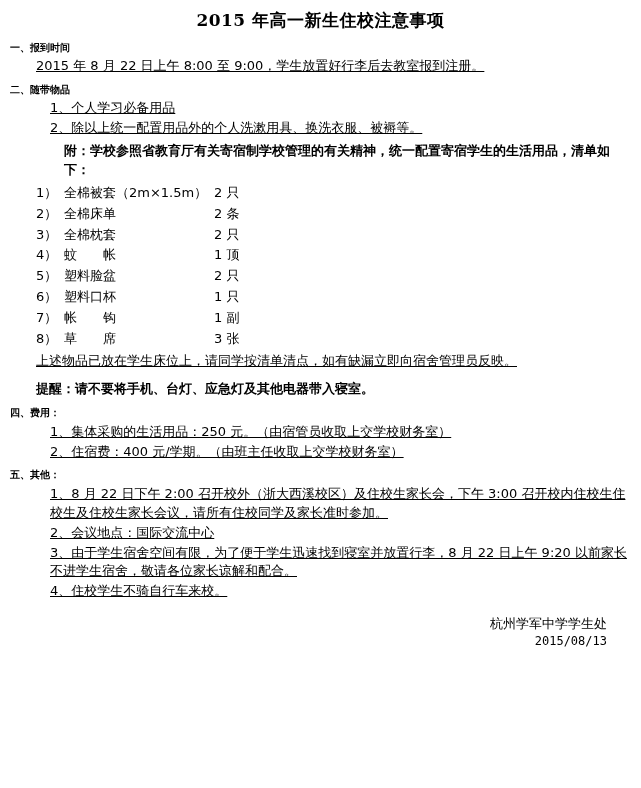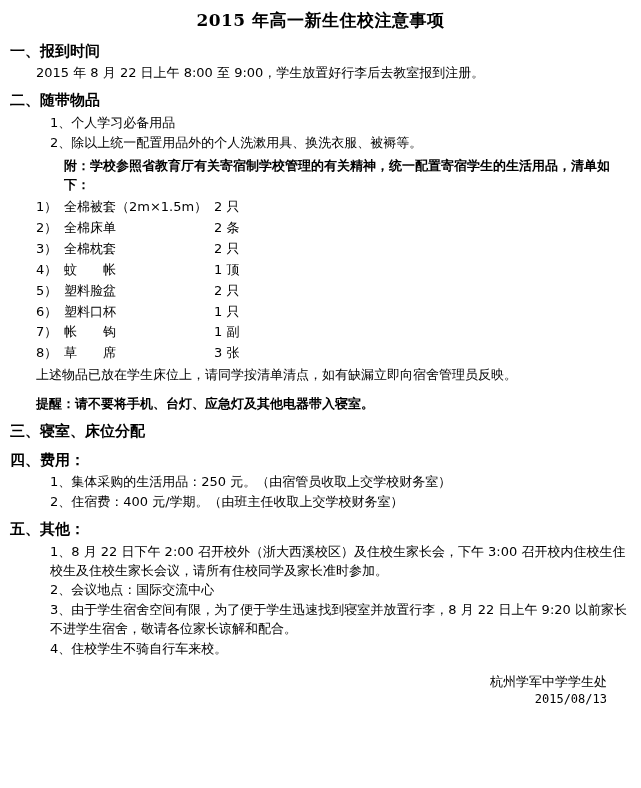--- a/index.html
+++ b/index.html
@@ -26,25 +26,26 @@
   .doc-title {
     text-align: center;
     font-weight: bold;
     font-size: 17px;
     letter-spacing: 0.5px;
     margin: 2px 0 8px 0;
     font-family: "DejaVu Serif", "Liberation Serif", serif;
   }
   .section-head {
     font-weight: bold;
-    font-size: 15px;
+    font-size: 10px;
     margin: 7px 0 2px 0;
   }
   .para {
     margin: 2px 0 2px 0;
+    text-decoration: underline;
   }
   .indent1 {
     padding-left: 26px;
   }
   .indent2 {
     padding-left: 40px;
   }
   .attach {
     font-weight: bold;
     padding-left: 54px;
@@ -147,21 +148,20 @@
         <td class="col-name">草　　席</td>
         <td class="col-qty">3 张</td>
       </tr>
     </tbody>
   </table>
 
   <div class="para indent1">上述物品已放在学生床位上，请同学按清单清点，如有缺漏立即向宿舍管理员反映。</div>
 
   <div class="remind">提醒：请不要将手机、台灯、应急灯及其他电器带入寝室。</div>
 
-  <div class="section-head">三、寝室、床位分配</div>
 
   <div class="section-head">四、费用：</div>
   <div class="para indent2 tight">1、集体采购的生活用品：250 元。（由宿管员收取上交学校财务室）</div>
   <div class="para indent2 tight">2、住宿费：400 元/学期。（由班主任收取上交学校财务室）</div>
 
   <div class="section-head">五、其他：</div>
   <div class="para indent2 tight">1、8 月 22 日下午 2:00 召开校外（浙大西溪校区）及住校生家长会，下午 3:00 召开校内住校生住校生及住校生家长会议，请所有住校同学及家长准时参加。</div>
   <div class="para indent2 tight">2、会议地点：国际交流中心</div>
   <div class="para indent2 tight">3、由于学生宿舍空间有限，为了便于学生迅速找到寝室并放置行李，8 月 22 日上午 9:20 以前家长不进学生宿舍，敬请各位家长谅解和配合。</div>
   <div class="para indent2 tight">4、住校学生不骑自行车来校。</div>

